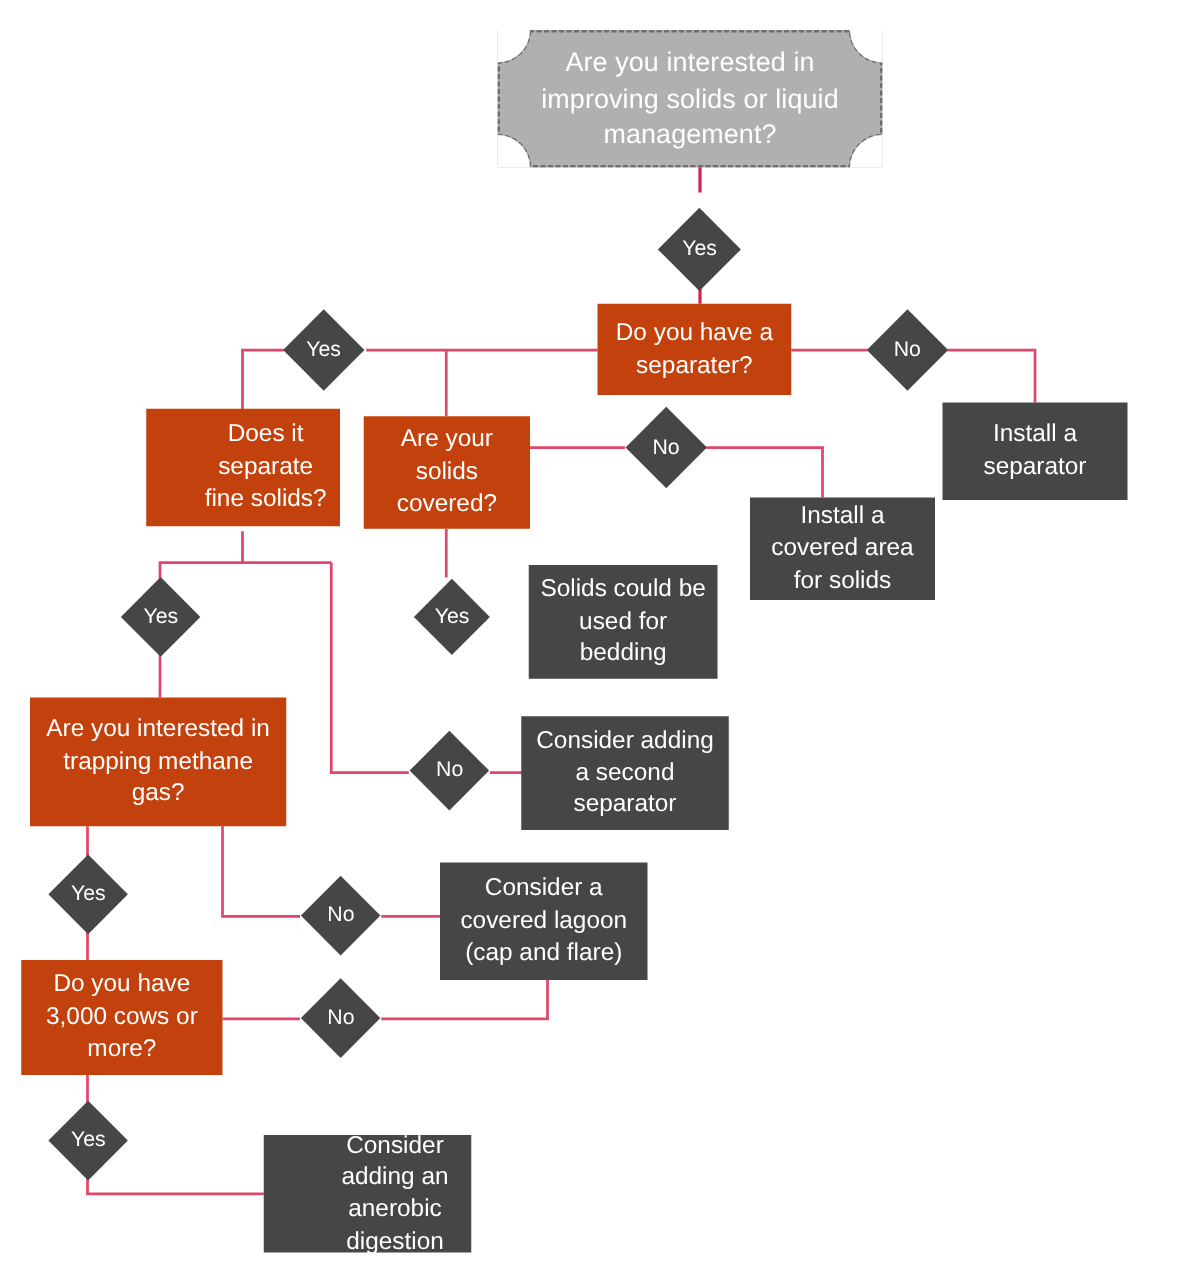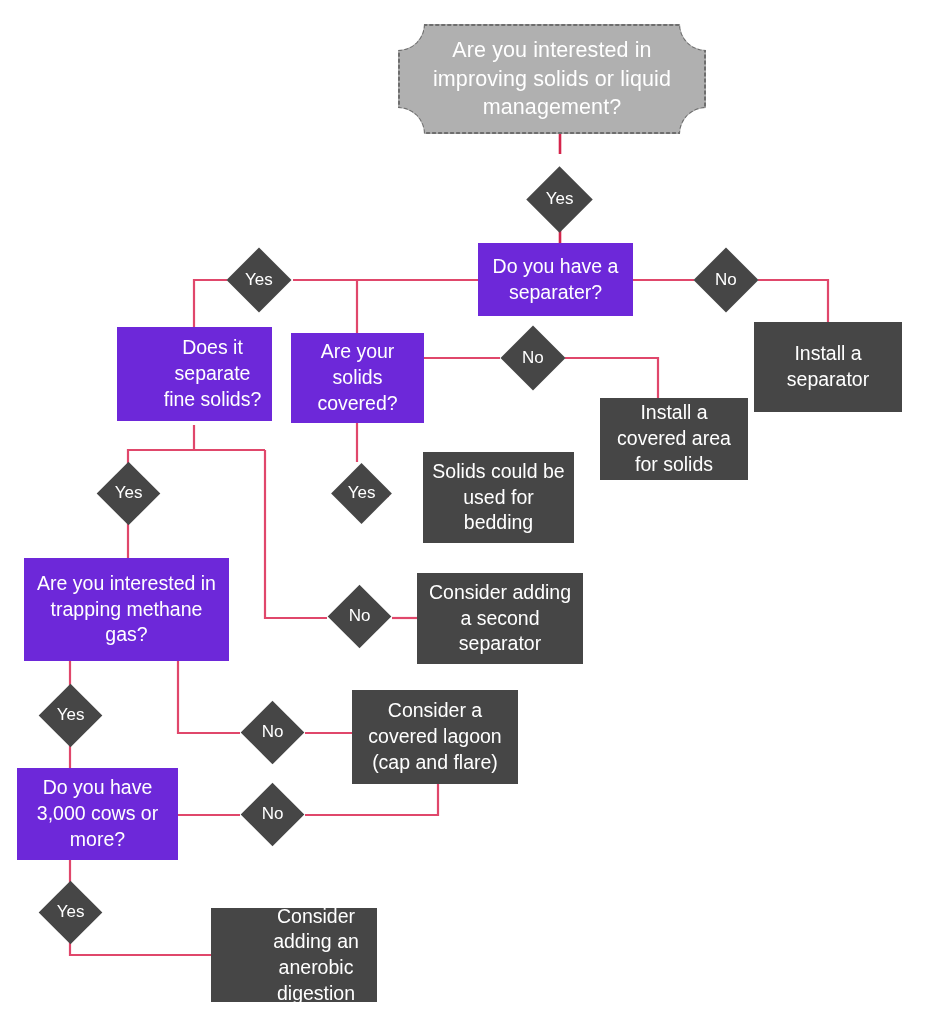--- a/index.html
+++ b/index.html
@@ -66,21 +66,21 @@
     left: 0; top: 0; right: 0; bottom: 0;
     pointer-events: none;
   }
   .start-shape .node-text {
     position: relative;
     z-index: 3;
   }
 
   
   .box-red {
-    background: #6d28d9;
+    background: #c2410c;
     font-size: 19.5px;
   }
   
   .box-dark {
     background: #464646;
     font-size: 19.5px;
   }
 
   
   .diamond {
@@ -159,21 +159,21 @@
   </div>
 
   <div class="node box-red" style="left:478px; top:243px; width:155px; height:73px;">
     <span class="node-text">Do you have a separater?</span>
   </div>
 
   <div class="node diamond" style="left:703px; top:257px; width:46px; height:46px;">
     <span class="node-text">No</span>
   </div>
 
-  <div class="node box-dark" style="left:754px; top:322px; width:148px; height:90px;">
+  <div class="node box-dark" style="left:754px; top:322px; width:148px; height:78px;">
     <span class="node-text">Install a separator</span>
   </div>
 
   <div class="node diamond" style="left:236px; top:257px; width:46px; height:46px;">
     <span class="node-text">Yes</span>
   </div>
 
   <div class="node box-red" style="left:117px; top:327px; width:155px; height:94px;padding-left:36px;">
     <span class="node-text">Does it separate fine solids?</span>
   </div>

